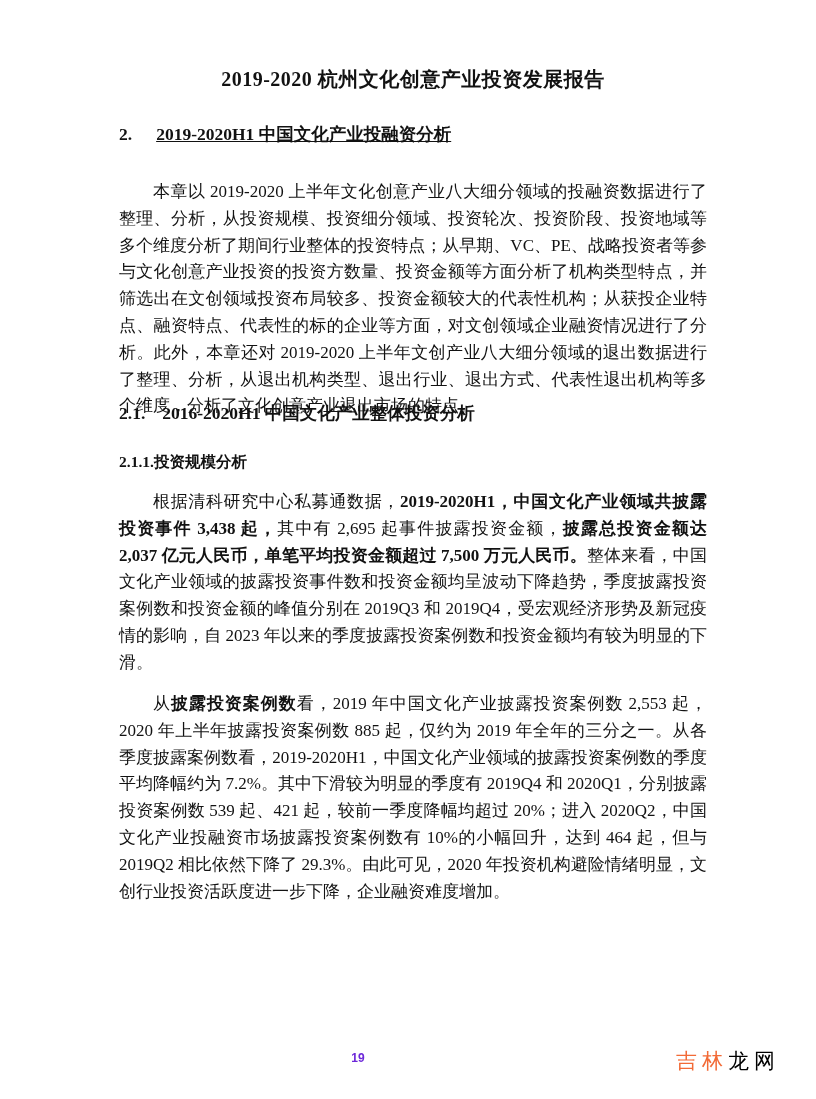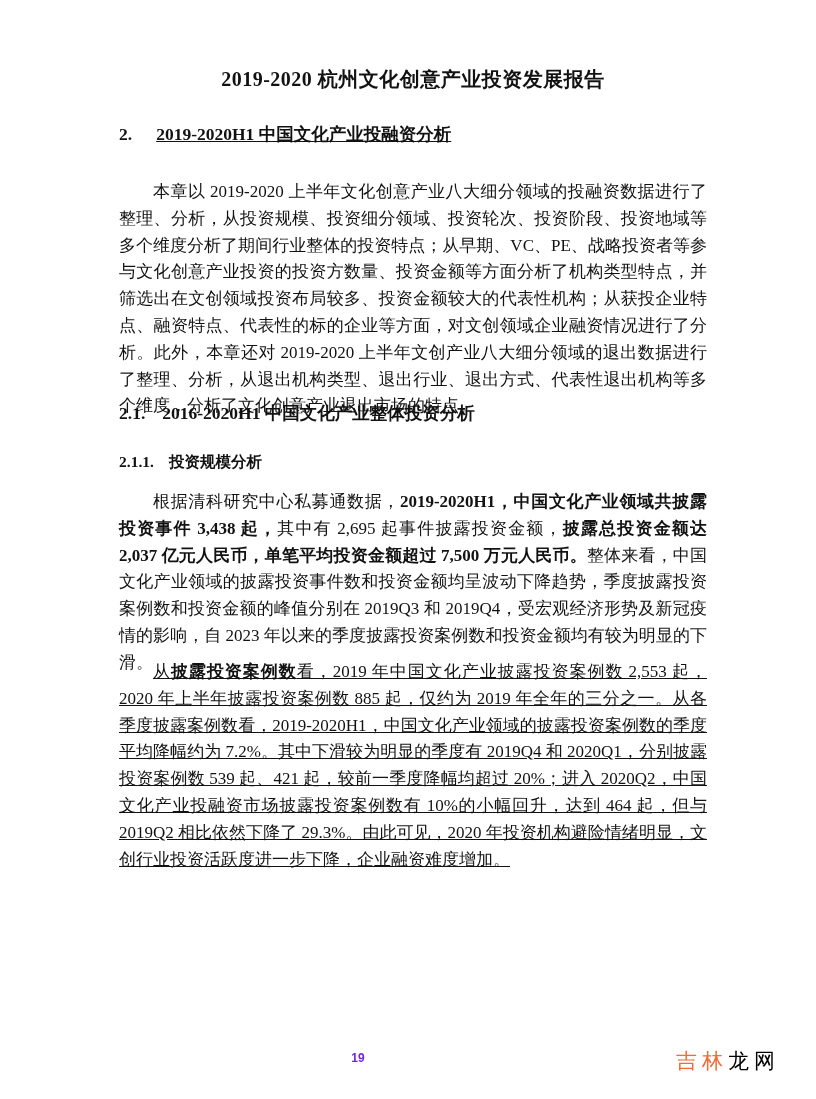--- a/index.html
+++ b/index.html
@@ -28,33 +28,33 @@
     position: absolute;
     left: 119px;
     font-weight: bold;
     white-space: nowrap;
   }
   .h2   { top: 122px; font-size: 17.5px; text-decoration: underline; }
   .h21  { top: 401px; font-size: 17.5px; }
   .h211 { top: 452px; font-size: 15.5px; }
   .hnum-wide   { display: inline-block; margin-right: 24px; }
   .hnum-medium { display: inline-block; margin-right: 17px; }
-  .hnum-narrow { display: inline-block; margin-right: 15px; }
+  .hnum-narrow { display: inline-block; }
   .para {
     position: absolute;
     left: 119px; width: 588px;
     font-size: 17px;
     line-height: 26.8px;
     text-align: justify;
     text-justify: inter-ideograph;
     text-indent: 2em;
   }
   .p-intro { top: 179px; }
   .p-scale { top: 489px; }
-  .p-cases { top: 659px; text-decoration: underline; }
+  .p-cases { top: 691px; }
   .figure-caption {
     position: absolute;
     left: 119px; width: 588px; top: 849px;
     font-size: 13.5px;
     font-weight: bold;
     white-space: nowrap;
   }
   .caption-label { display: inline-block; margin-right: 12px; }
   .page-number {
     position: absolute;

